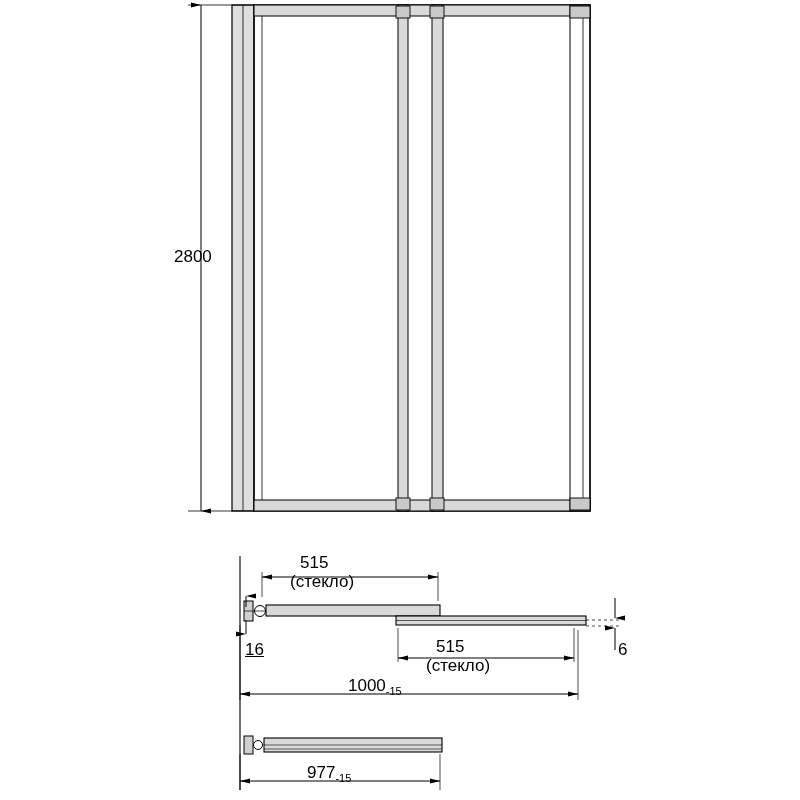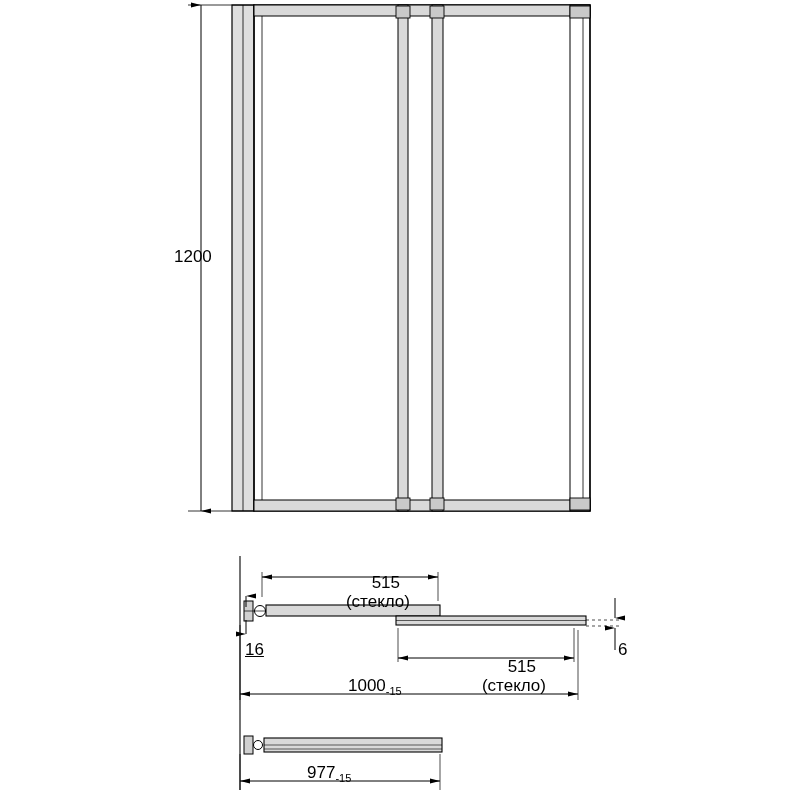--- a/index.html
+++ b/index.html
@@ -31,22 +31,21 @@
     font-family: "Liberation Sans", sans-serif;
     font-size: 17px;
     color: #000000;
     white-space: nowrap;
     line-height: 1.15;
   }
   .lbl.sub {
     font-size: 11px;
   }
   .center {
-    text-align: right;
-    margin-top: 20px;
+    text-align: left;
   }
 </style>
 </head>
 <body>
 
 <div id="stage">
 
   <svg id="drawing" viewBox="0 0 800 800">
     <defs>
       <marker id="arrL" markerWidth="10" markerHeight="8" refX="0" refY="4" orient="auto" markerUnits="userSpaceOnUse">
@@ -135,21 +134,21 @@
       <rect x="264" y="738" width="178" height="14" fill="#d9d9d9" stroke="#000" stroke-width="1.1"></rect>
       <line x1="264" y1="745" x2="442" y2="745" stroke="#000" stroke-width="0.6"></line>
       <line x1="264" y1="749" x2="442" y2="749" stroke="#000" stroke-width="0.6"></line>
 
       <line x1="240" y1="754" x2="240" y2="790" stroke="#000" stroke-width="0.7"></line>
       <line x1="440" y1="754" x2="440" y2="790" stroke="#000" stroke-width="0.7"></line>
       <line x1="240" y1="781" x2="440" y2="781" stroke="#000" stroke-width="1" marker-start="url(#arrL)" marker-end="url(#arrR)"></line>
     </g>
   </svg>
 
-  <div class="lbl" style="left:174px; top:247px;">1200</div>
+  <div class="lbl" style="left:174px; top:247px;">2800</div>
 
   <div class="lbl center" style="left:300px; top:553px; width:100px;">515</div>
   <div class="lbl center" style="left:290px; top:572px; width:120px;">(стекло)</div>
 
   <div class="lbl center" style="left:436px; top:637px; width:100px;">515</div>
   <div class="lbl center" style="left:426px; top:656px; width:120px;">(стекло)</div>
 
   <div class="lbl" style="left:245px; top:640px;text-decoration:underline;">16</div>
 
   <div class="lbl" style="left:618px; top:640px;">6</div>

